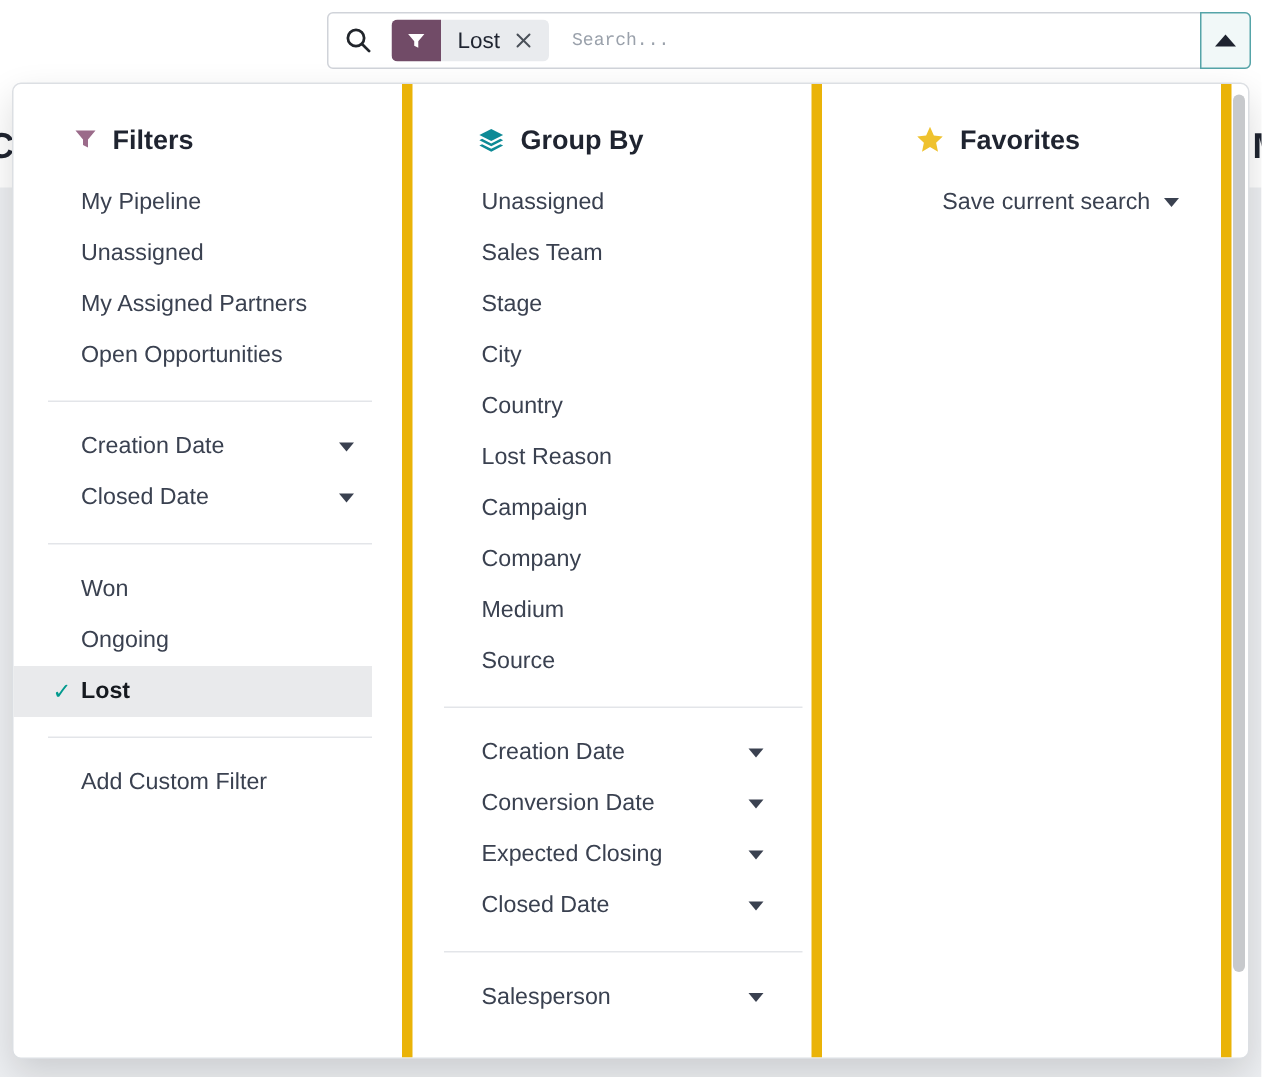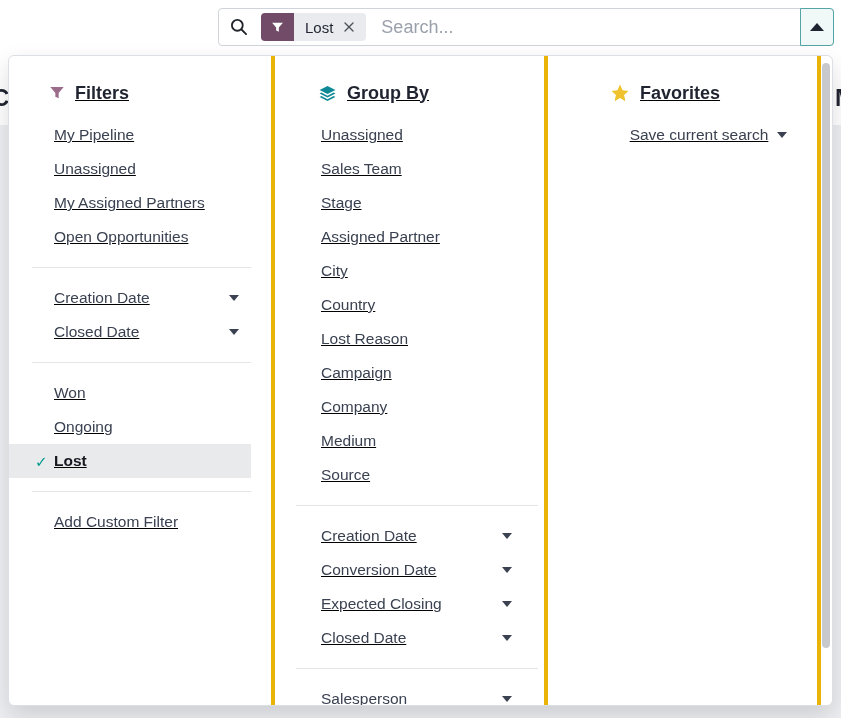--- a/index.html
+++ b/index.html
@@ -24,44 +24,44 @@
   }
   .search-icon { margin-left: 10px; display: flex; align-items: center; }
   .facet {
     display: flex; align-items: stretch; height: 28px; margin-left: 12px;
     border-radius: 4px; overflow: hidden; font-size: 15px; flex: none;
   }
   .facet-iconbox { background: #714b67; width: 33px; display: flex; align-items: center; justify-content: center; }
   .facet-body { background: #e9ebee; display: flex; align-items: center; padding: 0 11px; gap: 10px; color: #1f2430; }
   .facet-remove { display: flex; align-items: center; cursor: pointer; }
   .search-input {
-    flex: 1; border: none; outline: none; font-size: 18px; padding-left: 15px;
+    flex: 1; border: none; outline: none; font-size: 12px; padding-left: 15px;
     color: #1f2430; background: transparent; min-width: 0;
-    font-family: Liberation Sans, sans-serif;
+    font-family: Liberation Mono, monospace;
   }
   .search-input::placeholder { color: #9aa1ab; }
   .toggle {
     width: 34px; height: 38px; margin: -1px -1px -1px 0; flex: none;
     border: 1px solid #55a4a8; background: #f1f8f8; border-radius: 0 4px 4px 0;
     display: flex; align-items: center; justify-content: center; cursor: pointer;
   }
   .caret-up {
     width: 0; height: 0;
     border-left: 7px solid transparent; border-right: 7px solid transparent;
     border-bottom: 8px solid #1f2430;
   }
 
   
   .panel {
     position: absolute; left: 8px; top: 55px; width: 825px; height: 651px;
     background: #fff; border: 1px solid #dcdfe3; border-radius: 6px;
     box-shadow: 0 10px 24px rgba(0,0,0,.14);
     display: flex; overflow: hidden;
   }
-  .col { border-right: 4px solid #eab308; padding-top: 26px; flex: none; text-decoration: underline; }
+  .col { border-right: 7px solid #eab308; padding-top: 26px; flex: none; }
   .col-filters   { width: 266px; }
   .col-groupby   { width: 273px; text-align: right; }
   .col-favorites { width: 273px; }
   .col-header {
     display: flex; align-items: center; gap: 10px; height: 22px;
     font-size: 18px; font-weight: 600; color: #1f2430; margin-bottom: 14px;
   }
   .col-filters   .col-header { padding-left: 40px; }
   .col-groupby   .col-header { padding-left: 43px; }
   .col-favorites .col-header { padding-left: 62px; }
@@ -197,23 +197,20 @@
           <div class="item">
             <span class="label">Unassigned</span>
           </div>
           <div class="item">
             <span class="label">Sales Team</span>
           </div>
           <div class="item">
             <span class="label">Stage</span>
           </div>
           <div class="item">
-            <span class="label">Assigned Partner</span>
-          </div>
-          <div class="item">
             <span class="label">City</span>
           </div>
           <div class="item">
             <span class="label">Country</span>
           </div>
           <div class="item">
             <span class="label">Lost Reason</span>
           </div>
           <div class="item">
             <span class="label">Campaign</span>

